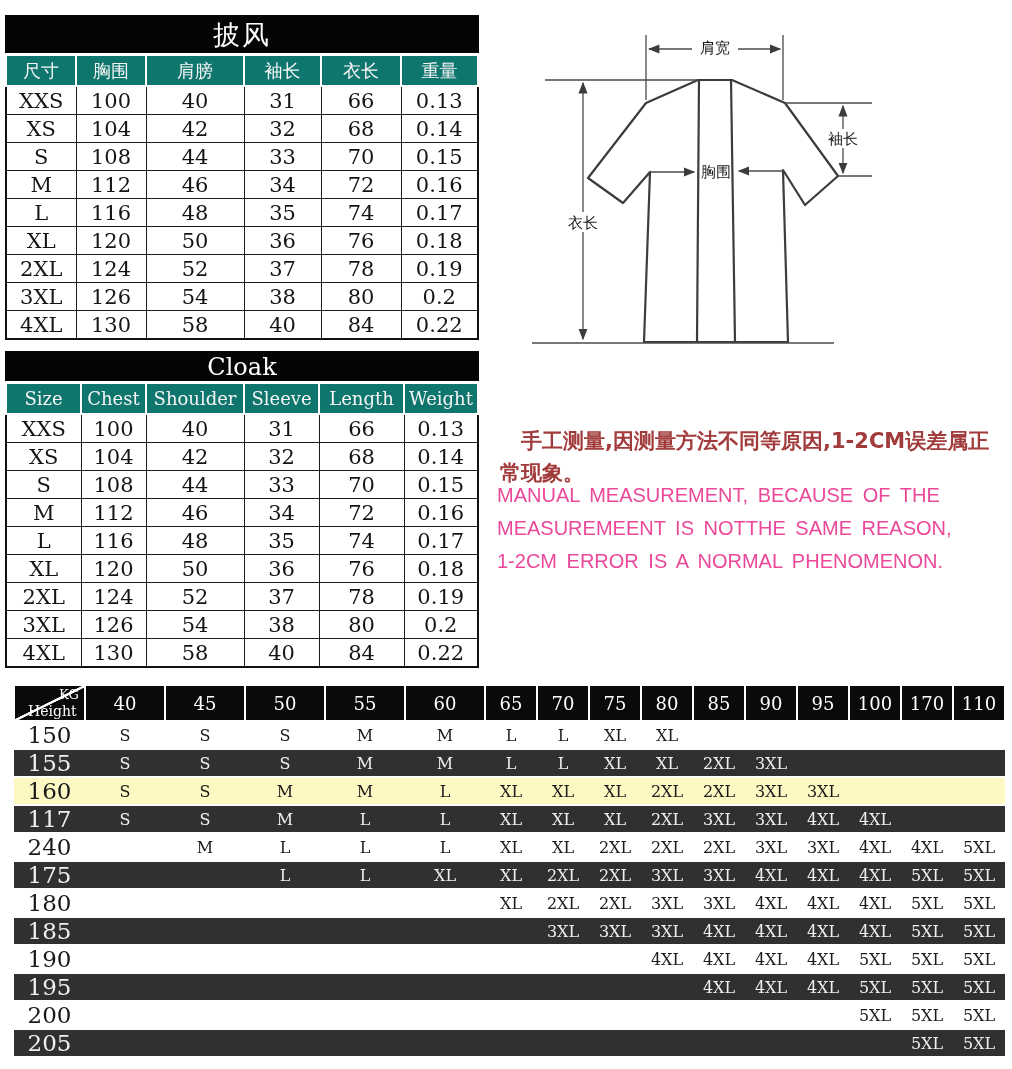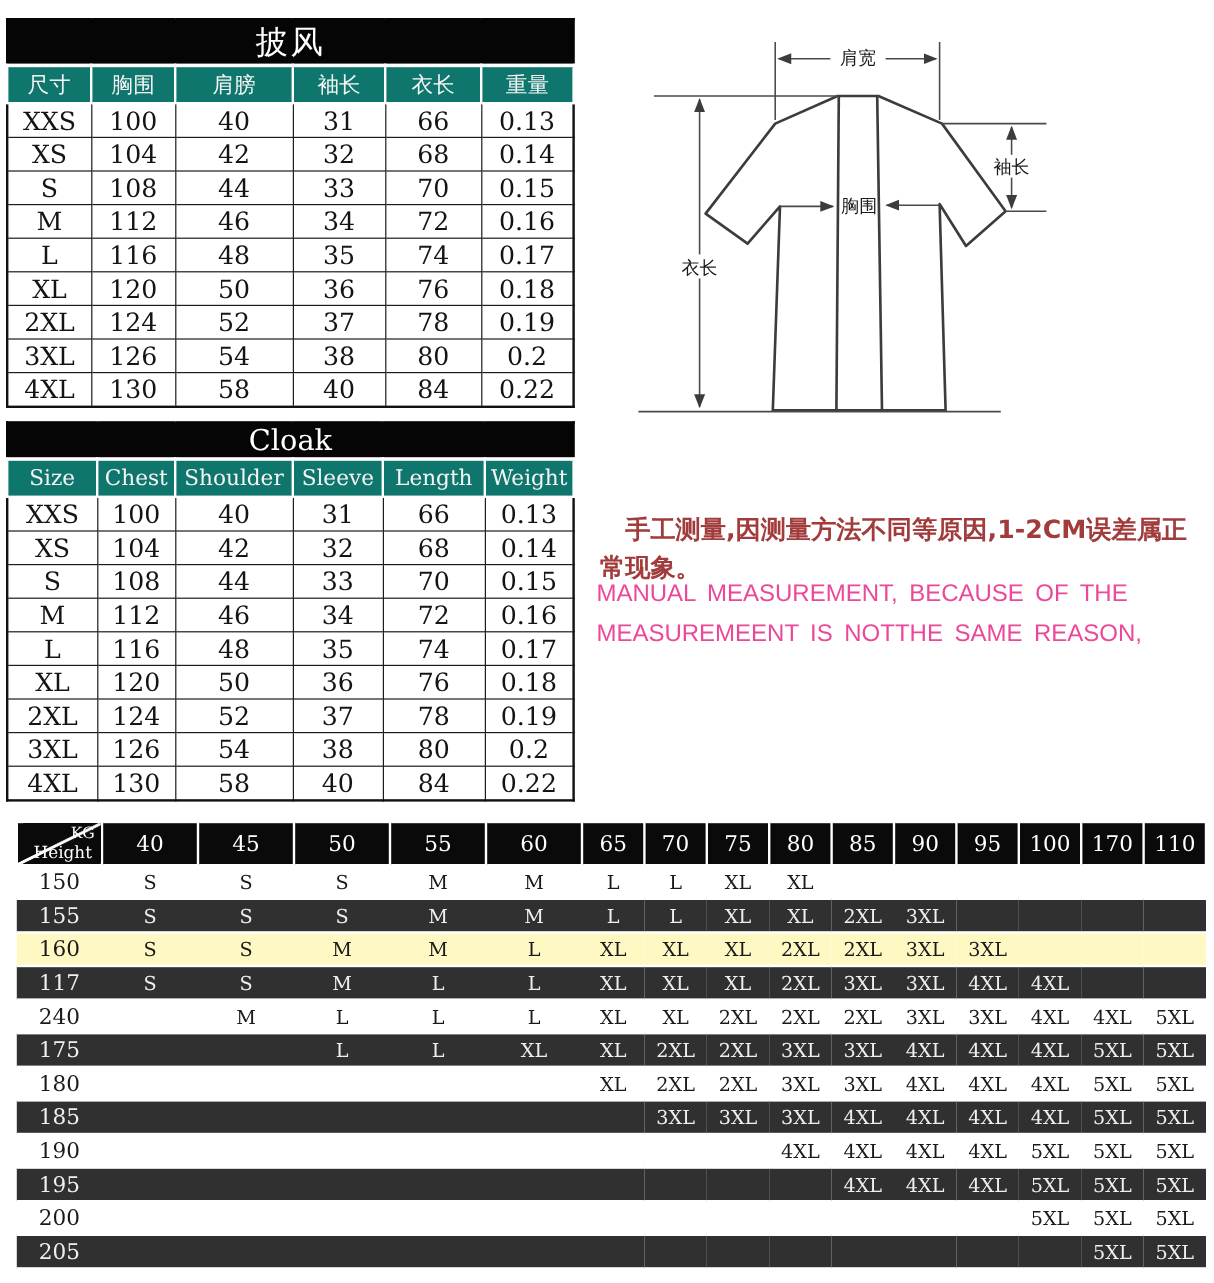--- a/index.html
+++ b/index.html
@@ -38,21 +38,21 @@
           width:991px;font-family:"DejaVu Serif","Liberation Serif",serif;}
   #matrix td,#matrix th{padding:0;text-align:center;vertical-align:middle;}
   #matrix thead th{background:#0a0a0a;color:#fff;font-weight:normal;font-size:18px;
                    height:34px;border:2px solid #fff;}
   #matrix thead th.corner{position:relative;
      background-color:#0a0a0a;
      background-image:linear-gradient(to bottom right,rgba(0,0,0,0) 48%,#fff 49%,#fff 52%,rgba(0,0,0,0) 53%);margin-top:45px;}
   .corner-kg{position:absolute;top:1px;right:5px;font-size:13px;color:#fff;}
   .corner-height{position:absolute;bottom:1px;left:13px;font-size:14px;color:#fff;}
   #matrix tbody td{height:28px;font-size:16px;box-sizing:border-box;}
-  #matrix tbody td.rowlabel{font-size:18px;}
+  #matrix tbody td.rowlabel{font-size:23px;}
   #matrix tr.light td{background:#ffffff;color:#1a1a1a;}
   #matrix tr.gray  td{background:#fef9c3;color:#1a1a1a;}
   #matrix tr.dark  td{background:#303030;color:#efefef;
                       border-top:2px solid #fff;border-bottom:2px solid #fff;}
 </style>
 </head>
 <body>
 
 <table class="spec-table" id="table-cn" style="top:15px;">
   <colgroup>
@@ -292,20 +292,21 @@
         <td>84</td>
         <td>0.22</td>
       </tr>
     </tbody>
 </table>
 
 <div id="note-cn" style="color: rgb(162, 59, 59);">手工测量,因测量方法不同等原因,1-2CM误差属正常现象。</div>
 <div id="note-en">
   <div>MANUAL MEASUREMENT, BECAUSE OF THE</div>
   <div>MEASUREMEENT IS NOTTHE SAME REASON,</div>
+  <div>1-2CM ERROR IS A NORMAL PHENOMENON.</div>
 </div>
 
 <table id="matrix">
   <colgroup id="matrix-cols">
       <col style="width: 71px;">
       <col style="width: 80px;">
       <col style="width: 80px;">
       <col style="width: 80px;">
       <col style="width: 80px;">
       <col style="width: 80px;">

